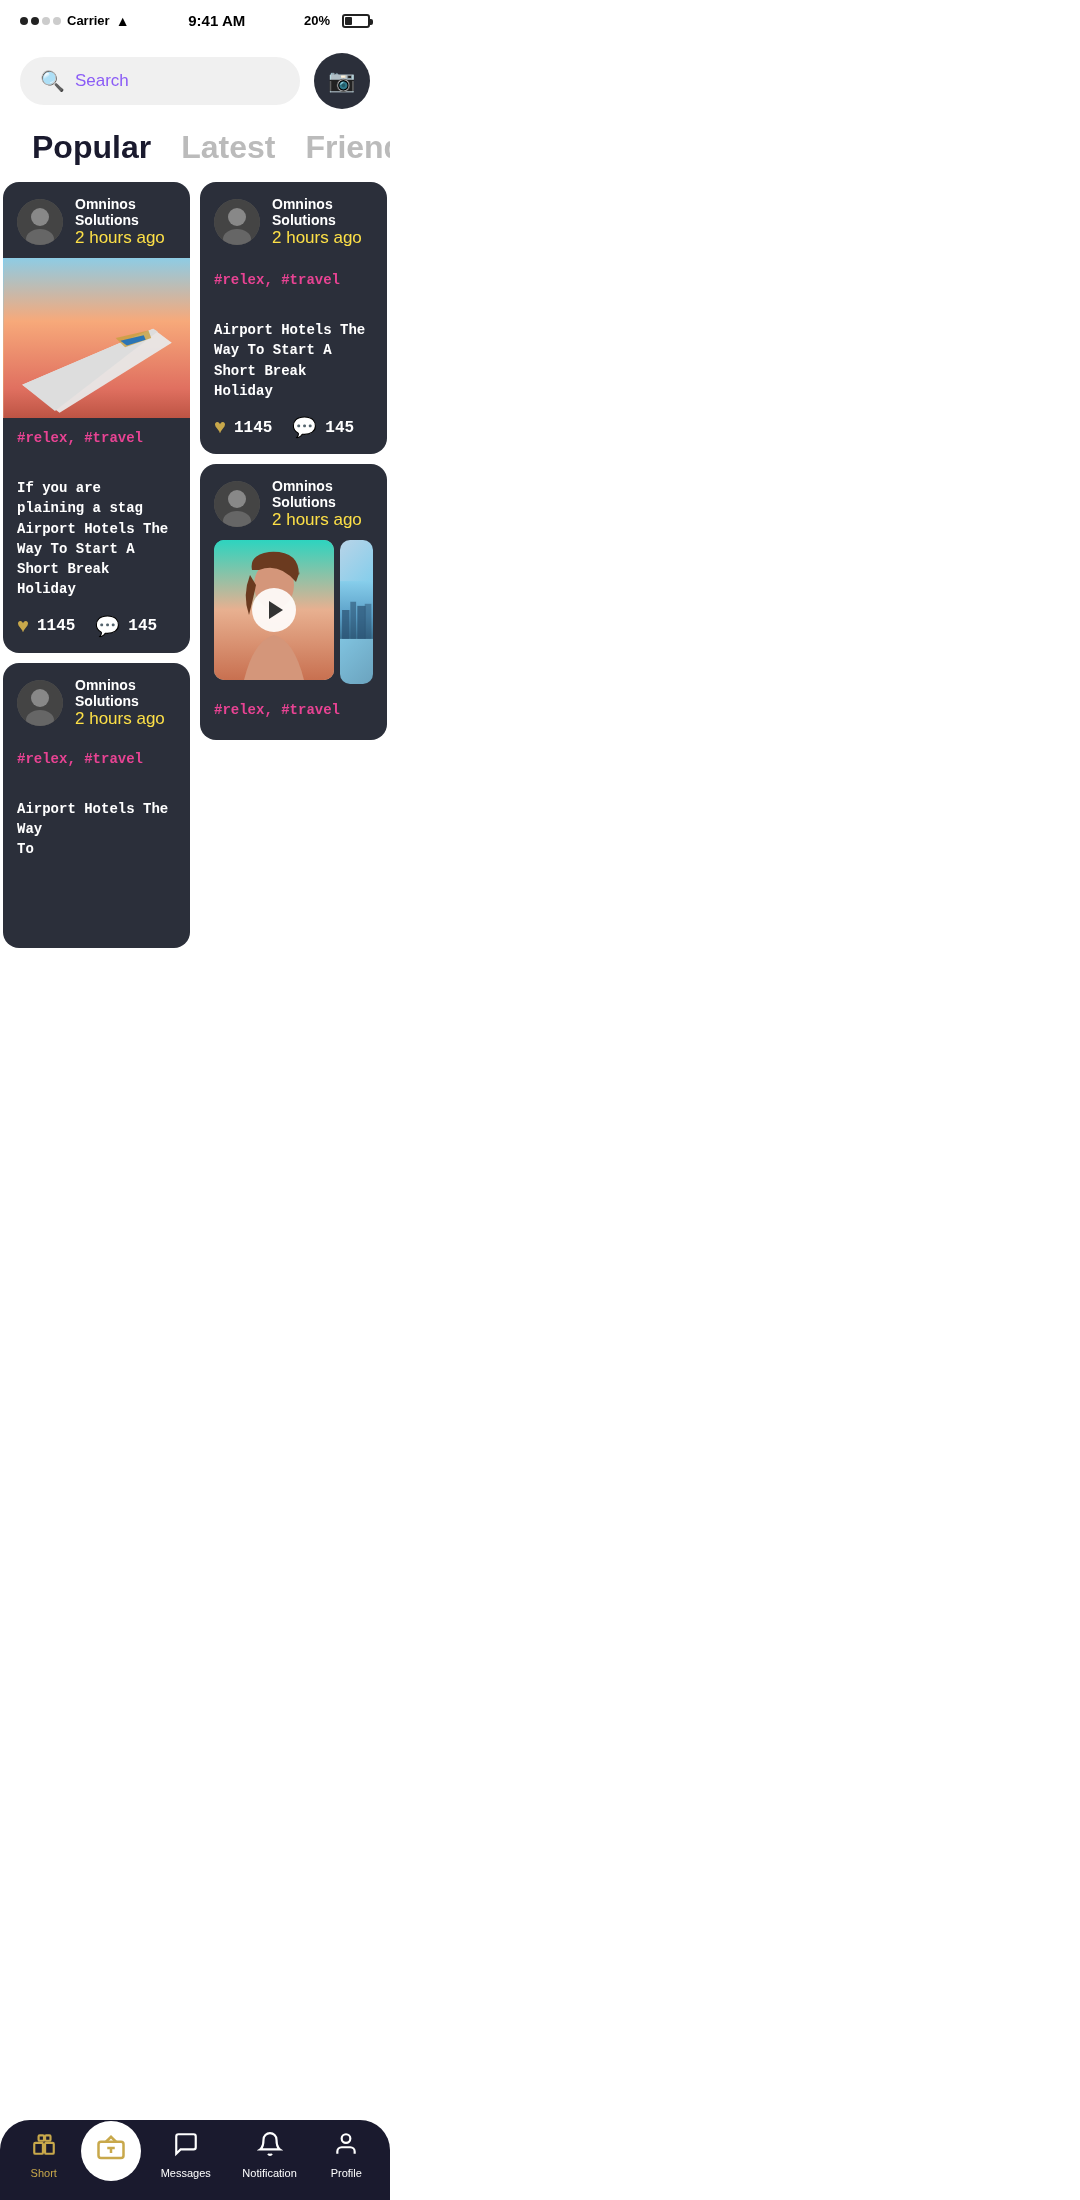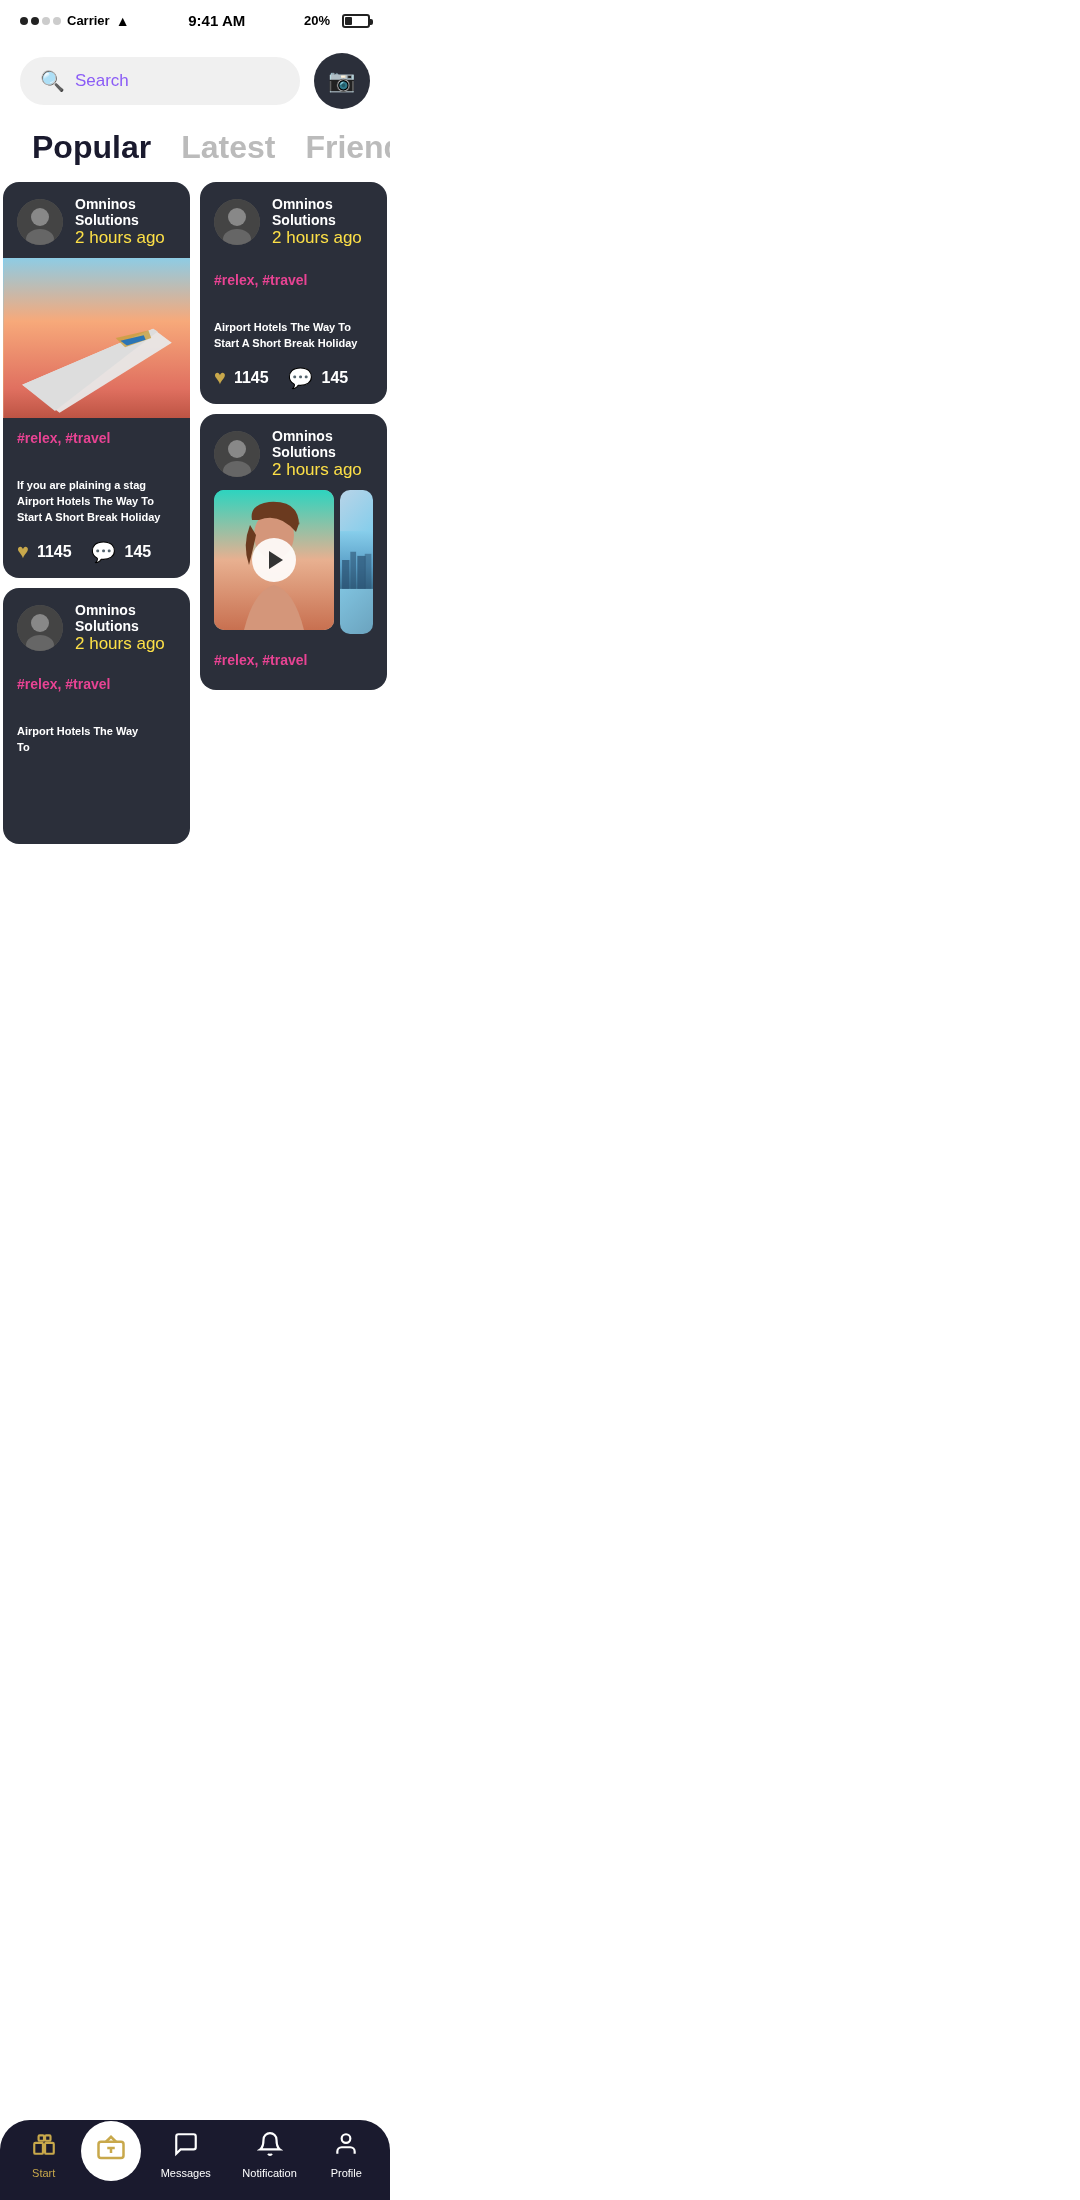--- a/index.html
+++ b/index.html
@@ -154,29 +154,29 @@
       background: linear-gradient(to bottom, #7ecff5 0%, #f0a875 60%, #d4806a 100%);
       position: relative;
       overflow: hidden;
     }
     
     .card-image svg {
       position: absolute;
       bottom: 0; left: 50%; transform: translateX(-50%);
     }
 
-    .card-body { padding: 12px 14px 14px; }
+    .card-body { padding: 12px 14px 14px; font-family: Liberation Mono, monospace; }
     .card-tags {
       font-size: 14px;
       font-weight: 600;
       color: #e84393;
       margin-bottom: 8px;
     }
     .card-title {
-      font-size: 11px;
+      font-size: 14px;
       font-weight: 600;
       color: #fff;
       line-height: 1.45;
       margin-bottom: 14px;
       margin-top: 32px;
     }
     .card-stats {
       display: flex;
       align-items: center;
       gap: 20px;
@@ -499,21 +499,21 @@
 <div class="bottom-nav">
   <div class="nav-item">
     <span class="nav-icon gold">
       <svg width="26" height="26" viewBox="0 0 24 24" fill="none" stroke="#c8a84b" stroke-width="2">
         <rect x="3" y="11" width="8" height="10" rx="1"></rect>
         <rect x="13" y="11" width="8" height="10" rx="1"></rect>
         <rect x="7" y="4" width="5" height="5" rx="1"></rect>
         <rect x="13" y="4" width="5" height="5" rx="1"></rect>
       </svg>
     </span>
-    <span class="nav-label gold">Start</span>
+    <span class="nav-label gold">Short</span>
   </div>
 
   <div style="display:flex; flex-direction:column; align-items:center;">
     <div class="nav-center-btn">
       <span class="nav-center-icon">
         <svg width="30" height="30" viewBox="0 0 24 24" fill="none" stroke="#c8a84b" stroke-width="2">
           <rect x="2" y="7" width="20" height="13" rx="2"></rect>
           <path d="M8 7L12 3l4 4"></path>
           <path d="M9 12h6"></path>
           <path d="M12 12v4"></path>

